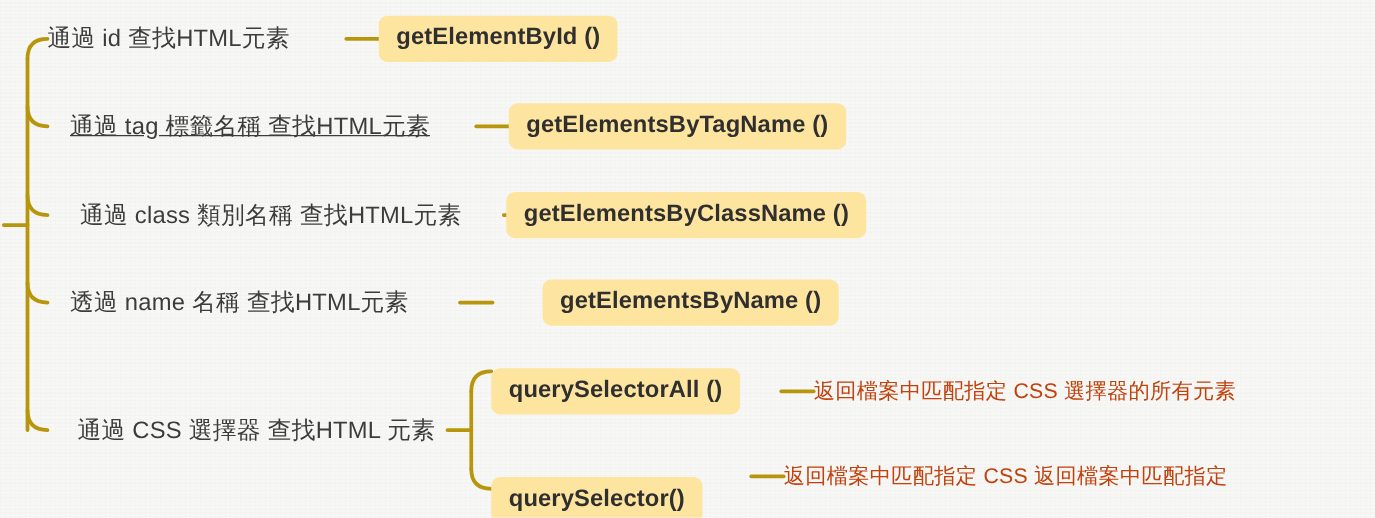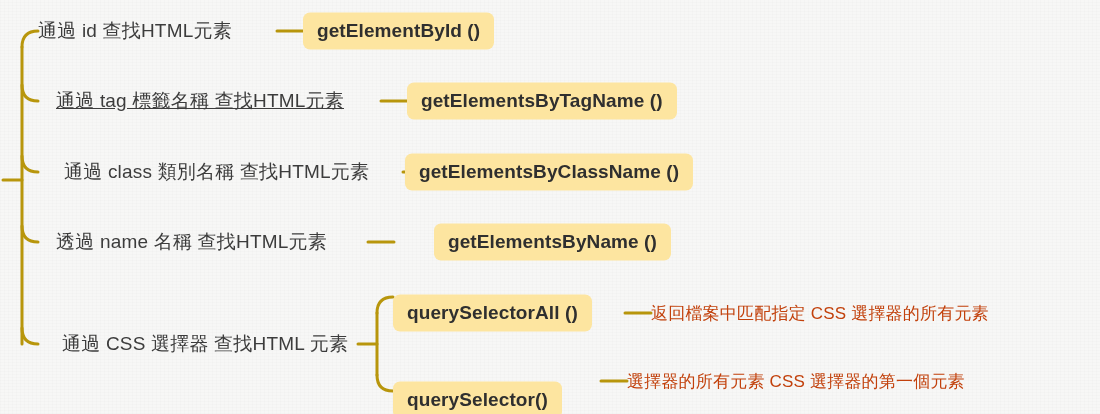--- a/index.html
+++ b/index.html
@@ -117,13 +117,13 @@
 <div class="node label" style="left:38px; top:344px;margin-left:24px;">通過 CSS 選擇器 查找HTML 元素</div>
 
 <div class="node" style="left:393px; top:313px;text-align:center;">
   <span class="badge">querySelectorAll ()</span>
 </div>
 <div class="node desc" style="left:651px; top:313px;">返回檔案中匹配指定 CSS 選擇器的所有元素</div>
 
 <div class="node" style="left:393px; top:400px;">
   <span class="badge">querySelector()</span>
 </div>
-<div class="node desc" style="left:627px; top:381px;">選擇器的所有元素 CSS 選擇器的第一個元素</div>
+<div class="node desc" style="left:627px; top:381px;">返回檔案中匹配指定 CSS 返回檔案中匹配指定</div>
 
 </body></html>

